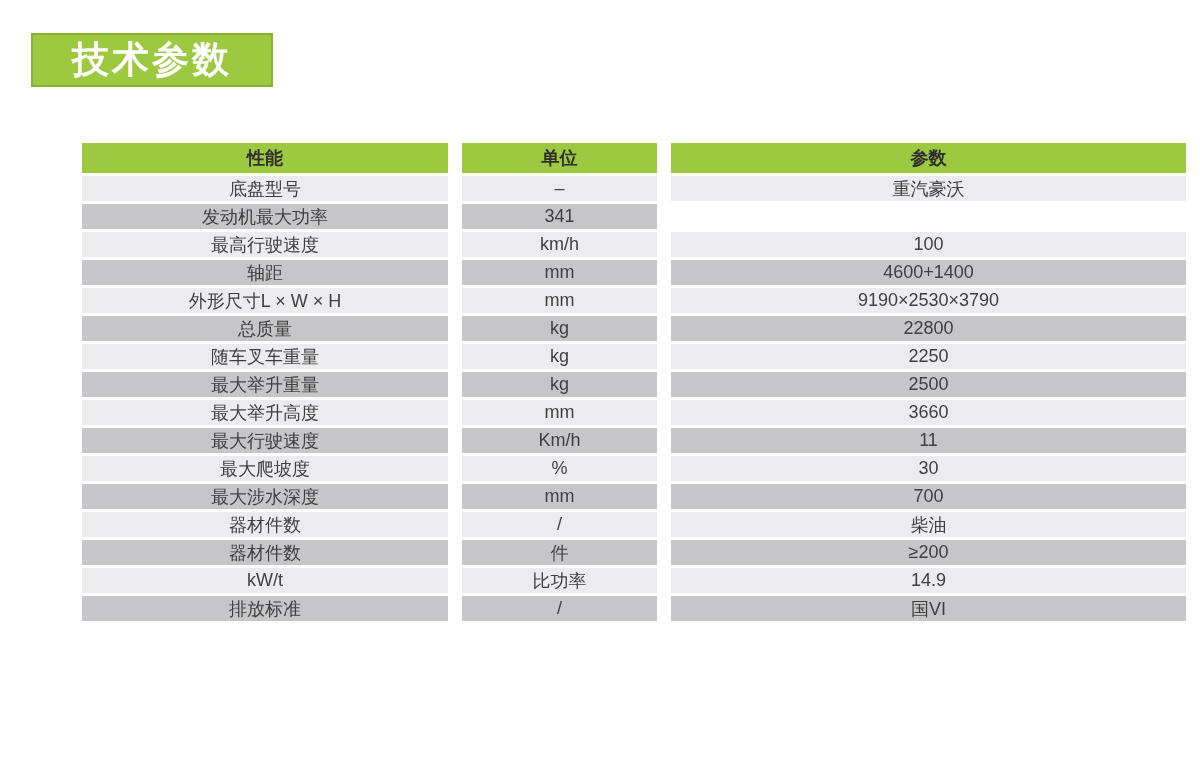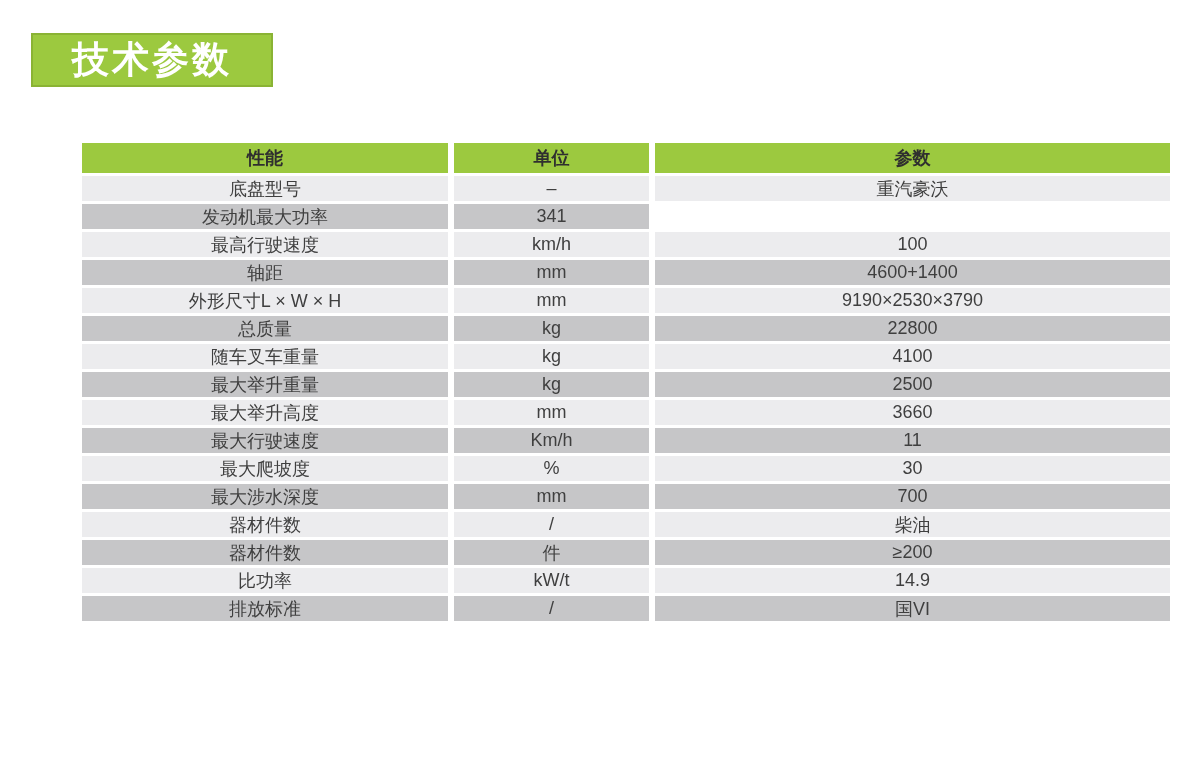--- a/index.html
+++ b/index.html
@@ -36,21 +36,21 @@
   
   .spec-table {
     position: absolute;
     left: 82px;
     top: 143px;
     width: 1096px;
   }
   .thead, .tr {
     display: grid;
     grid-template-columns: 366px 195px 515px;
-    column-gap: 6px;
+    column-gap: 14px;
     border-radius: 13px;
   }
   .th {
     height: 30px;
     background: var(--green, #9cc93f);
     color: var(--header-text, #2f2f2f);
     font-size: 18px;
     font-weight: bold;
     display: flex;
     align-items: center;
@@ -115,21 +115,21 @@
 
   <div class="tr">
     <div class="td">总质量</div>
     <div class="td">kg</div>
     <div class="td">22800</div>
   </div>
 
   <div class="tr">
     <div class="td">随车叉车重量</div>
     <div class="td">kg</div>
-    <div class="td">4100</div>
+    <div class="td">2250</div>
   </div>
 
   <div class="tr">
     <div class="td">最大举升重量</div>
     <div class="td">kg</div>
     <div class="td">2500</div>
   </div>
 
   <div class="tr">
     <div class="td">最大举升高度</div>
@@ -161,22 +161,22 @@
     <div class="td">柴油</div>
   </div>
 
   <div class="tr">
     <div class="td">器材件数</div>
     <div class="td">件</div>
     <div class="td">≥200</div>
   </div>
 
   <div class="tr">
+    <div class="td">kW/t</div>
     <div class="td">比功率</div>
-    <div class="td">kW/t</div>
     <div class="td">14.9</div>
   </div>
 
   <div class="tr">
     <div class="td">排放标准</div>
     <div class="td">/</div>
     <div class="td">国VI</div>
   </div>
 </div>
 </div>

